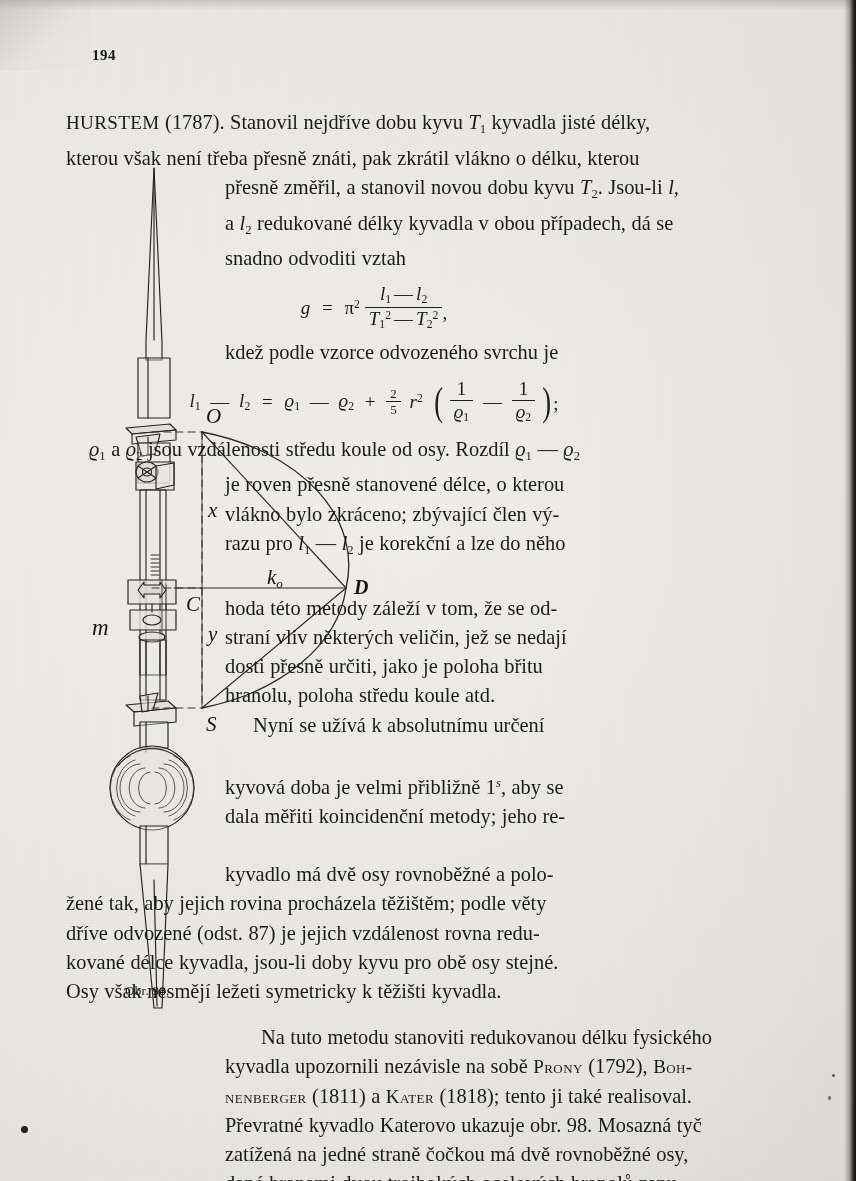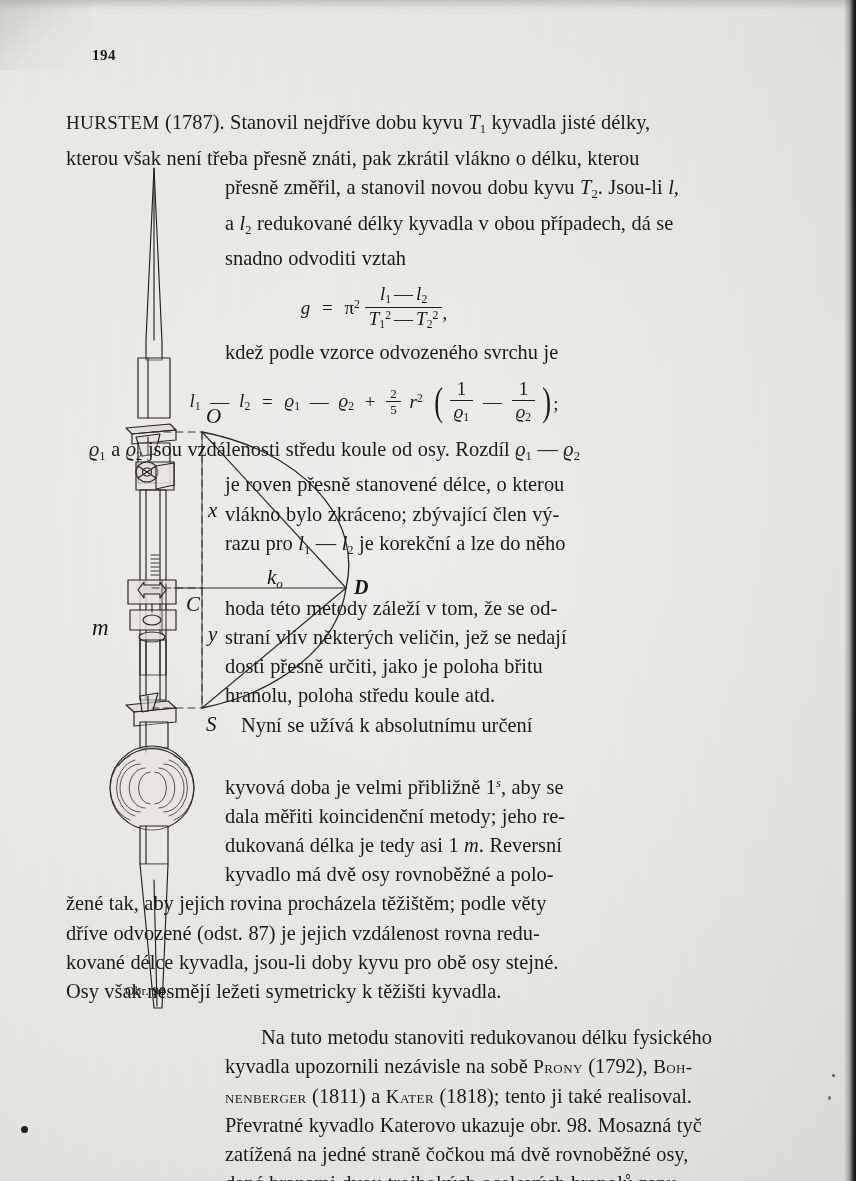--- a/index.html
+++ b/index.html
@@ -295,25 +295,25 @@
     <span>vlákno bylo zkráceno; zbývající člen vý-</span><br>
     <span>razu pro <span class="it">l<sub>1</sub></span> — <span class="it">l<sub>2</sub></span> je korekční a lze do něho</span><br>
     <br>
     <span>hoda této metody záleží v tom, že se od-</span><br>
     <span>straní vliv některých veličin, jež se nedají</span><br>
     <span>dosti přesně určiti, jako je poloha břitu</span><br>
     <span>hranolu, poloha středu koule atd.</span>
   </p>
 
   <p class="body narrow" style="text-align:left;">
-    <span style="margin-left:16px;">Nyní se užívá k absolutnímu určení</span><br>
+    <span style="margin-left:28px;">Nyní se užívá k absolutnímu určení</span><br>
     <br>
     <span>kyvová doba je velmi přibližně 1<sup class="it">s</sup>, aby se</span><br>
     <span>dala měřiti koincidenční metody; jeho re-</span><br>
-    <span>dukovaná délka je tedy asi 1 <span class="it">m</span>. Reversní</span><br>
+    <br>
     <span>kyvadlo má dvě osy rovnoběžné a polo-</span>
   </p>
   <p class="body full" style="text-align:left;">
     <span>žené tak, aby jejich rovina procházela těžištěm; podle věty</span><br>
     <span>dříve odvozené (odst. 87) je jejich vzdálenost rovna redu-</span><br>
     <span>kované délce kyvadla, jsou-li doby kyvu pro obě osy stejné.</span><br>
     <span>Osy však nesmějí ležeti symetricky k těžišti kyvadla.</span>
   </p>
 
   <p class="body narrow" style="text-align:left;margin-top:17px;">

